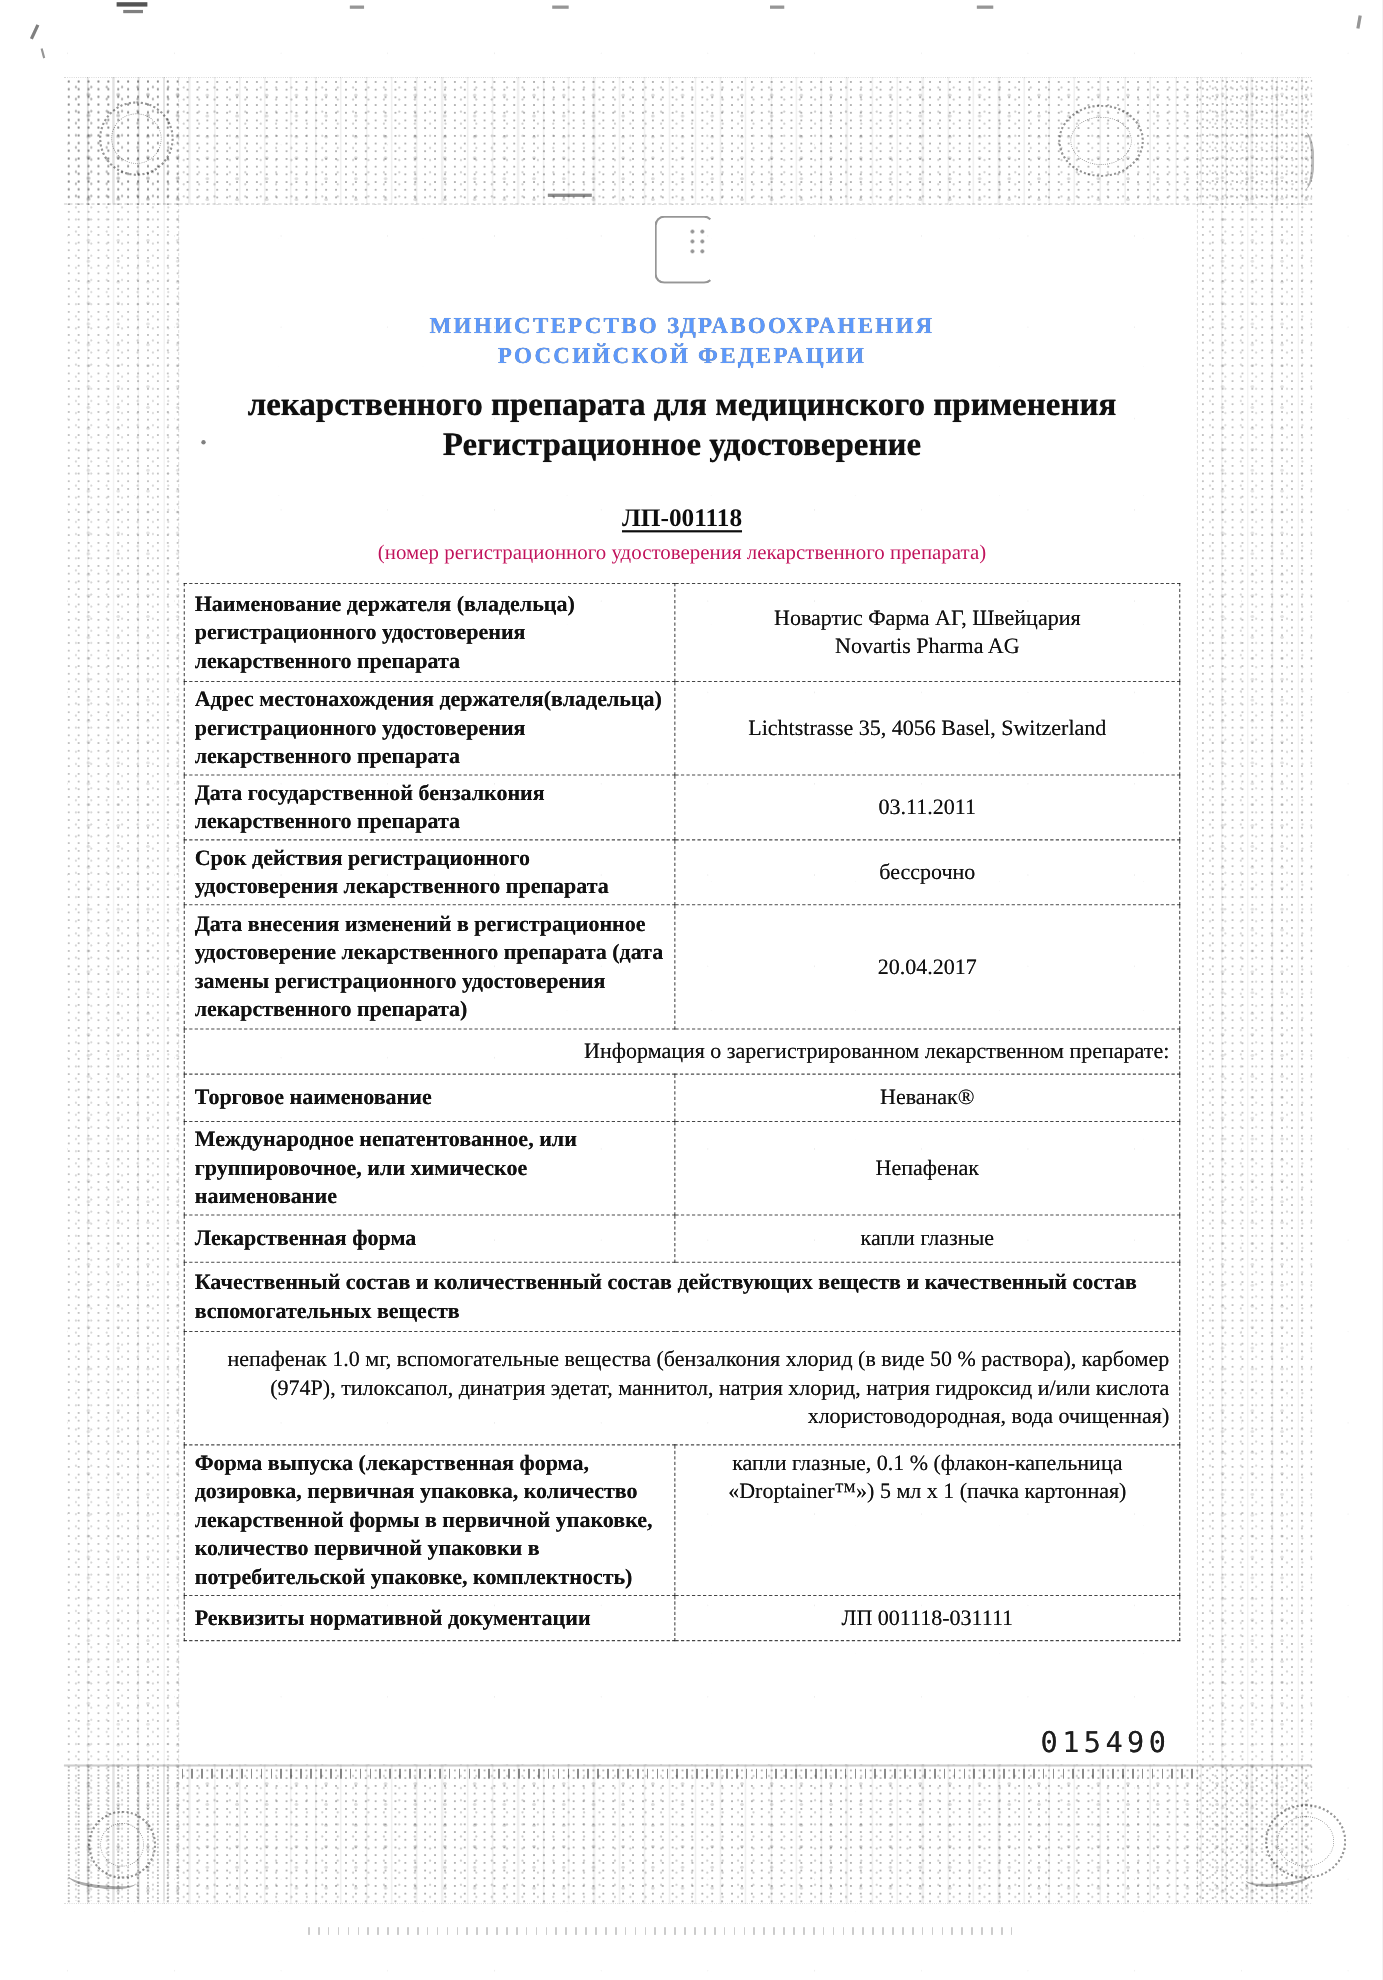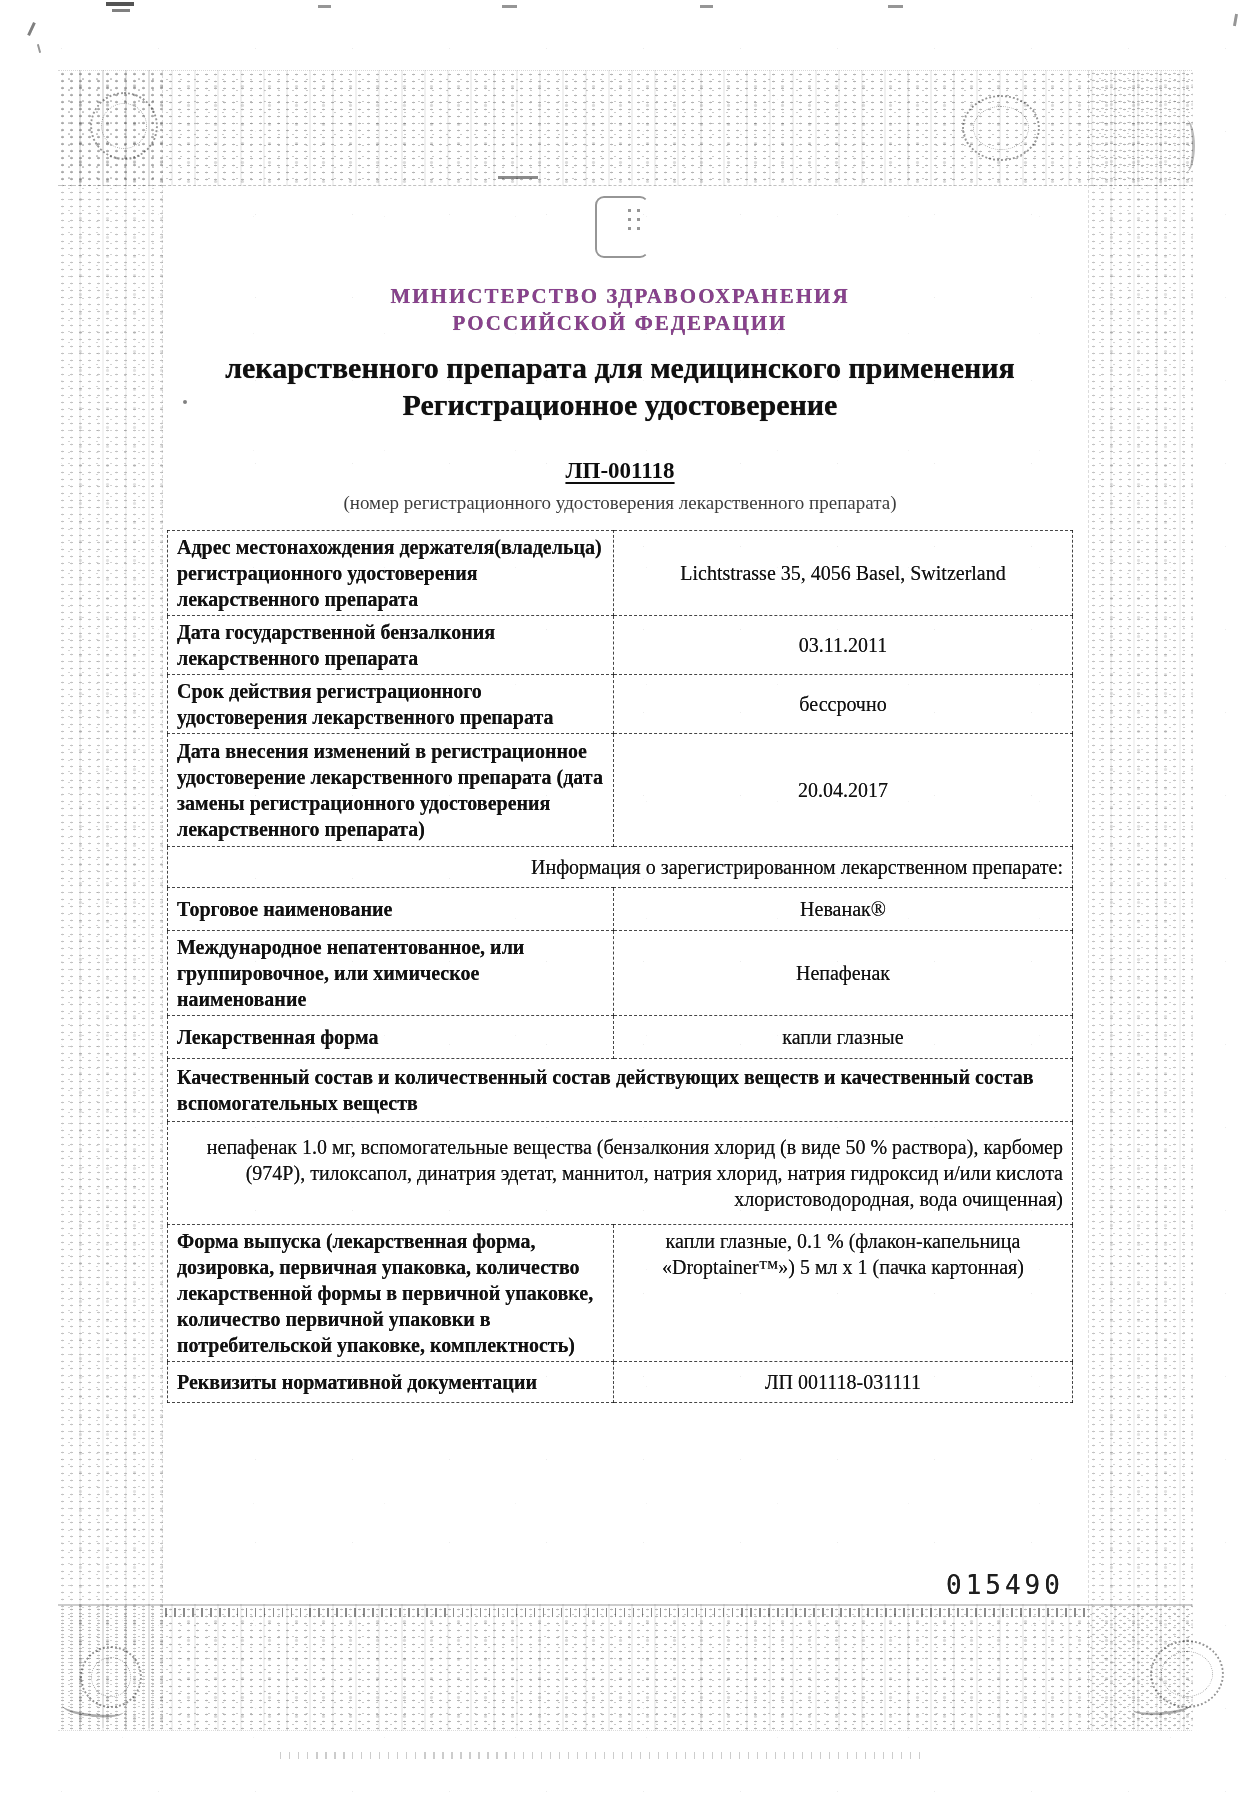--- a/index.html
+++ b/index.html
@@ -58,36 +58,36 @@
     content:"";position:absolute;right:2px;top:8px;width:20px;height:26px;
     background-image:radial-gradient(rgba(0,0,0,.65) 1.6px, transparent 2px);
     background-size:9px 9px;
     opacity:.8;
   }
 
   
   .ministry{
     position:absolute;left:165px;top:283px;width:910px;
     text-align:center;font-weight:bold;font-size:21px;line-height:27px;
-    letter-spacing:2px;color:#701a75;opacity:.82;
+    letter-spacing:2px;color:#3b82f6;opacity:.82;
     text-shadow:0 0 .7px rgba(0,0,0,.8);
   }
   .doc-title{
     position:absolute;left:120px;top:349px;width:1000px;
     text-align:center;font-weight:bold;font-size:30px;line-height:37px;
     color:#141414;text-shadow:0 0 .8px rgba(0,0,0,.85);
   }
   .regnum{
     position:absolute;left:165px;top:458px;width:910px;
     text-align:center;font-weight:bold;font-size:23px;color:#111;
     text-decoration:underline;text-underline-offset:4px;
   }
   .regnum-caption{
     position:absolute;left:165px;top:492px;width:910px;
-    text-align:center;font-size:19px;color:#404040;
+    text-align:center;font-size:19px;color:#be185d;
   }
 
   
   table.cert{
     position:absolute;left:167px;top:530px;width:906px;
     border-collapse:collapse;table-layout:fixed;
     font-size:20px;line-height:1.3;color:#151515;
     text-shadow:0 0 .6px rgba(0,0,0,.7);
   }
   table.cert col.c1{width:446px;}
@@ -159,20 +159,25 @@
 
   <div class="regnum">ЛП-001118</div>
   <div class="regnum-caption">(номер регистрационного удостоверения лекарственного препарата)</div>
 
   <table class="cert">
     <colgroup>
         <col class="c1">
         <col class="c2">
       </colgroup>
     <tbody>
+      <tr class="r0">
+        <td class="lbl">Наименование держателя (владельца) регистрационного удостоверения лекарственного препарата</td>
+        <td class="val">Новартис Фарма АГ, Швейцария
+Novartis Pharma AG</td>
+      </tr>
       <tr class="r1">
         <td class="lbl">Адрес местонахождения держателя(владельца) регистрационного удостоверения лекарственного препарата</td>
         <td class="val">Lichtstrasse 35, 4056 Basel, Switzerland</td>
       </tr>
       <tr class="r2">
         <td class="lbl">Дата государственной бензалкония лекарственного препарата</td>
         <td class="val">03.11.2011</td>
       </tr>
       <tr class="r3">
         <td class="lbl">Срок действия регистрационного удостоверения лекарственного препарата</td>

